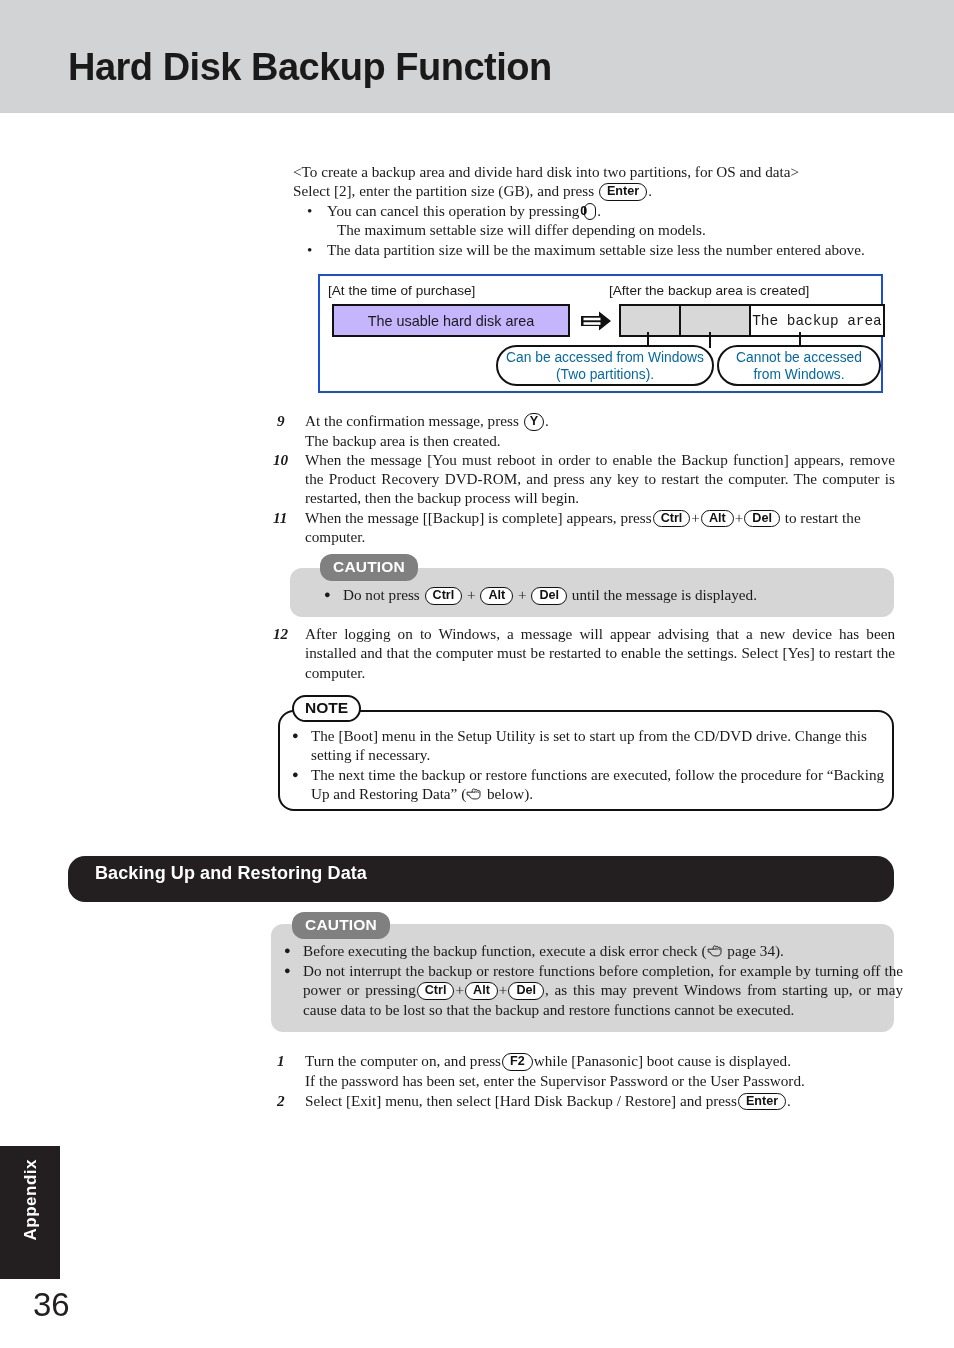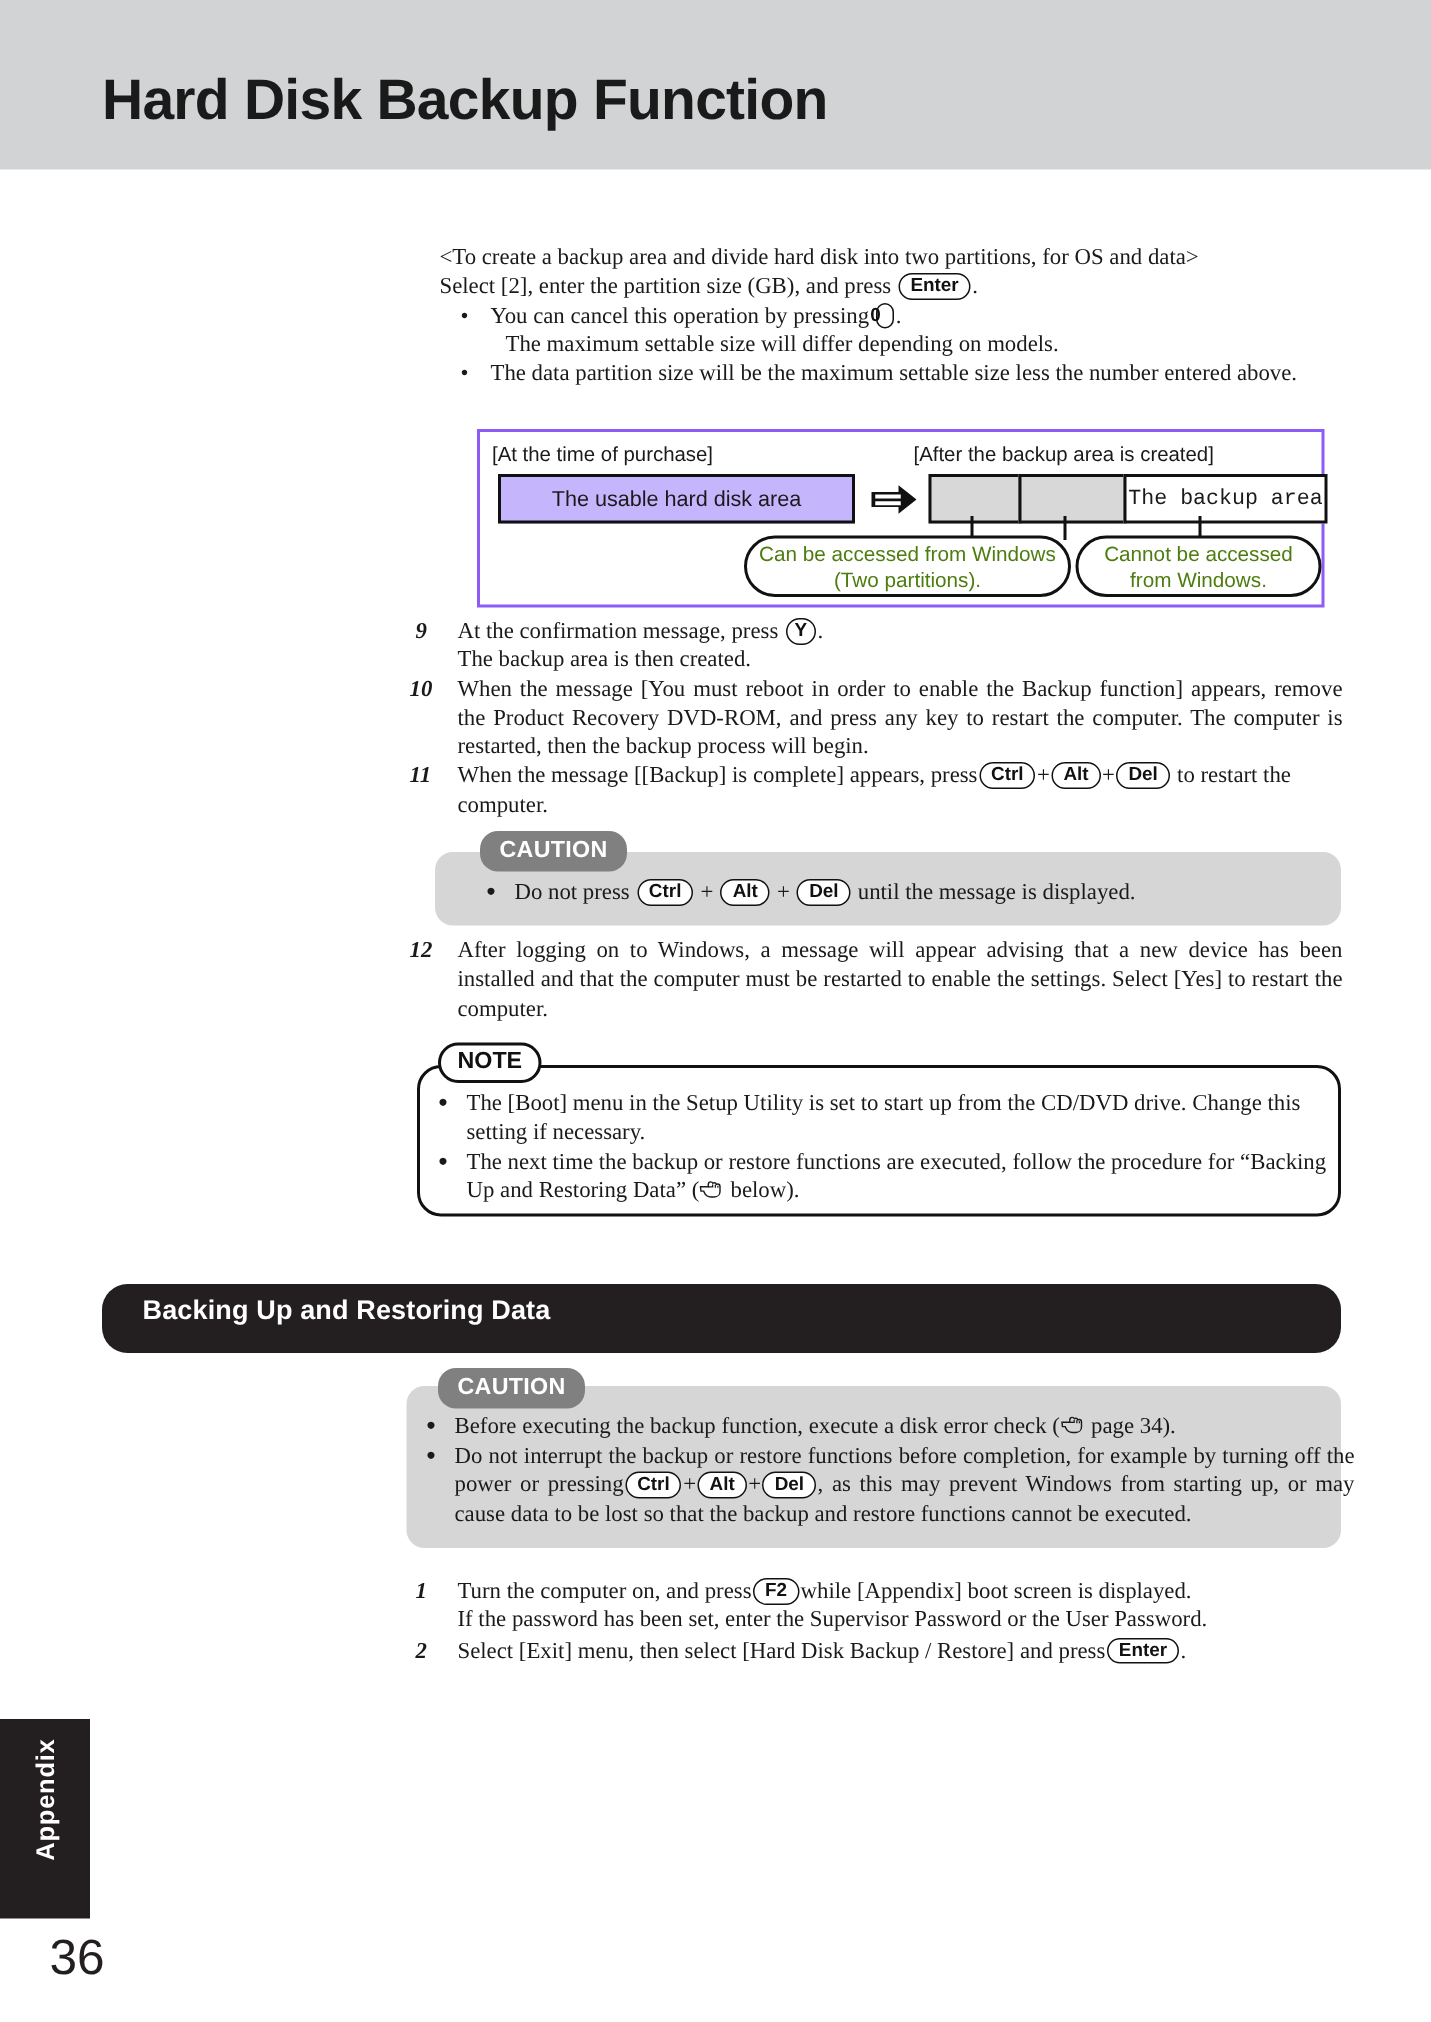--- a/index.html
+++ b/index.html
@@ -61,22 +61,22 @@
     margin:0 1px;
     vertical-align:1px;
     background:#fff;
     position:relative;
     box-shadow: inset 0 0 0 1.2px #fff;
   }
   .keycap.round{padding:1px 5px 1.5px 5px;border-radius:10px;}
 
   
   .diagram{
-    position:absolute;left:318px;top:286px;width:565px;height:119px;
-    border:2px solid #8b5cf6;
+    position:absolute;left:318px;top:274px;width:565px;height:119px;
+    border:2px solid #1d4ed8;
     background:#fff;
     box-sizing:border-box;
   }
   .dg-label{
     position:absolute;
     font-family:"Liberation Sans", sans-serif;
     font-size:13.6px;
     color:#1a1a1a;
     white-space:nowrap;
   }
@@ -109,21 +109,21 @@
   .leader{position:absolute;width:2.2px;background:#111;}
 
   .callout{
     position:absolute;
     border:2.2px solid #111;
     border-radius:22px;
     background:#fff;
     font-family:"Liberation Sans", sans-serif;
     font-size:13.8px;
     line-height:17px;
-    color:#4d7c0f;
+    color:#0369a1;
     text-align:center;
     display:flex;align-items:center;justify-content:center;
     box-sizing:border-box;
     padding:2px 6px;
   }
   .callout.c1{left:176px;top:69px;width:218px;height:41px;}
   .callout.c2{left:397px;top:69px;width:164px;height:41px;}
 
   
   .steps{position:absolute;}
@@ -342,21 +342,21 @@
 </div>
 <div class="body-text box-bullet" style="position:absolute;left:282px;top:961px;width:600px;text-align:justify;">
   <span>Do not interrupt the backup or restore functions before completion, for example by turning off the power or pressing</span><span class="keycap">Ctrl</span><span>+</span><span class="keycap">Alt</span><span>+</span><span class="keycap">Del</span><span>, as this may prevent Windows from starting up, or may cause data to be lost so that the backup and restore functions cannot be executed.</span>
 </div>
 
 <div class="steps body-text" style="left:277px;top:1051px;width:618px;">
 
   <div class="step">
     <span class="num">1</span>
     <div class="step-body nojustify">
-      <span>Turn the computer on, and press</span><span class="keycap">F2</span><span>while [Appendix] boot screen is displayed.</span>
+      <span>Turn the computer on, and press</span><span class="keycap">F2</span><span>while [Panasonic] boot cause is displayed.</span>
       <div>If the password has been set, enter the Supervisor Password or the User Password.</div>
     </div>
   </div>
 
   <div class="step" style="margin-top:1px;">
     <span class="num">2</span>
     <div class="step-body nojustify">
       <span>Select [Exit] menu, then select [Hard Disk Backup / Restore] and press</span><span class="keycap">Enter</span><span>.</span>
     </div>
   </div>

